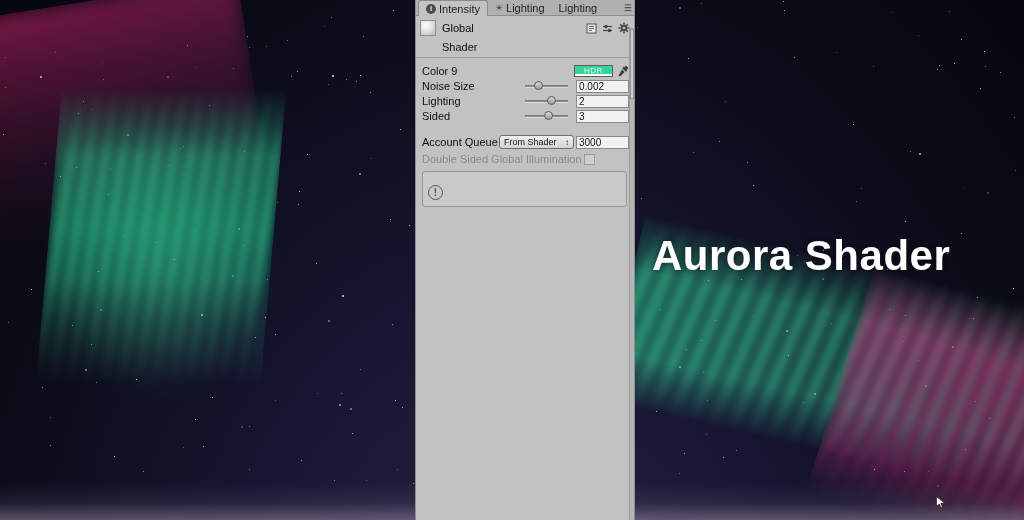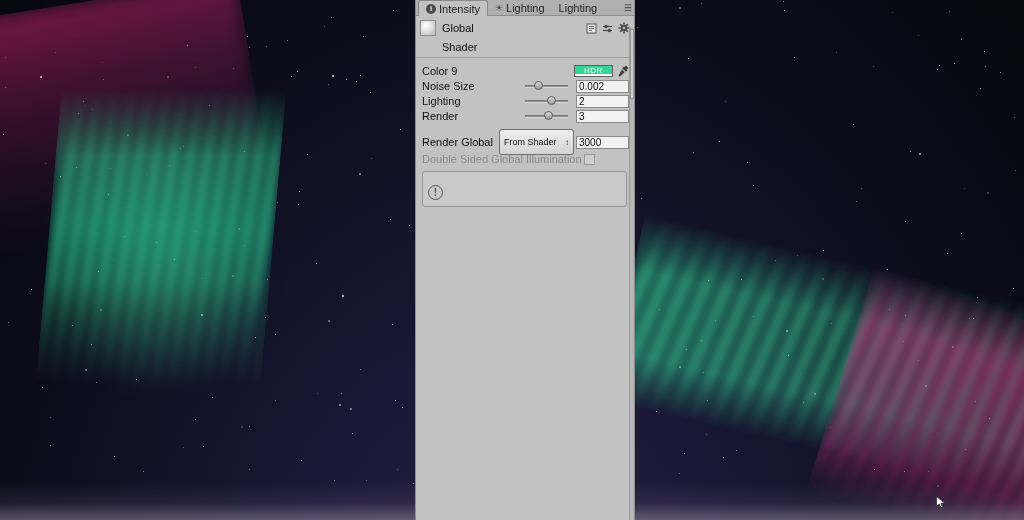--- a/index.html
+++ b/index.html
@@ -108,21 +108,21 @@
   .slider { position:relative; width:46px; height:12px; margin-left:8px; }
   .slider .track { position:absolute; left:0; right:0; top:5px; height:3px; background:#8d8d8d;
     border-top:1px solid #7a7a7a; border-bottom:1px solid #d9d9d9; }
   .slider .thumb { position:absolute; top:1px; width:9px; height:9px; border-radius:50%;
     background:linear-gradient(#d6d6d6,#9c9c9c); border:1px solid #5c5c5c; }
   .pfield { width:53px; height:13px; margin-left:8px; border:1px solid #8a8a8a; background:#f2f2f2;
     font-family:"Liberation Sans",sans-serif; font-size:10px; color:#111; padding:0 2px; }
 
   .rq-row { margin-top:12px; }
   .rq-label { width:77px; }
-  .rq-dd { width:76px; height:26px; }
+  .rq-dd { width:76px; height:14px; }
   .rq-updown { font-size:8px; color:#333; }
   .rq-field { width:53px; margin-left:2px; }
 
   .dsgi-row { margin-top:3px; }
   .checkbox { width:11px; height:11px; border:1px solid #9a9a9a; background:#cfcfcf; }
 
   .help-box { margin:5px 2px 0 0; border:1px solid #979797; border-radius:3px; background:#c9c9c9;
     display:flex; gap:5px; padding:5px 6px 6px 5px; }
   .warn-icon { flex:0 0 15px; width:15px; height:15px; border-radius:50%; border:1.5px solid #555;
     color:#555; font-size:10px; font-weight:bold; line-height:13px; text-align:center; margin-top:8px; }
@@ -369,20 +369,21 @@
       <div class="star" style="left: 103px; top: 79px; width: 1px; height: 1px; opacity: 0.46;"></div>
       <div class="star" style="left: 973px; top: 318px; width: 1px; height: 1px; opacity: 0.84;"></div>
     </div>
   <div class="aurora a-mag-left"></div>
   <div class="aurora a-grn-glow"></div>
   <div class="aurora a-grn-left"></div>
   <div class="aurora a-band-right"></div>
   <div class="aurora a-mag-right"></div>
   <div class="horizon"></div>
 
+  <div class="overlay-title">Aurora Shader</div>
 
   <div class="panel">
 
 
     <div class="tabs">
       <div class="tab active">
         <span class="insp-icon">i</span>
         <span>Intensity</span>
       </div>
       <div class="tab">
@@ -470,31 +471,31 @@
       <div class="prop-row">
         <span class="plabel">Lighting</span>
         <div class="slider">
           <div class="track"></div>
           <div class="thumb" style="left: calc(60% - 4px);"></div>
         </div>
         <input class="pfield" value="2" style="">
       </div>
 
       <div class="prop-row">
-        <span class="plabel">Render</span>
+        <span class="plabel">Sided</span>
         <div class="slider">
           <div class="track"></div>
           <div class="thumb" style="left: calc(55% - 4px);"></div>
         </div>
         <input class="pfield" value="3" style="">
       </div>
 
 
       <div class="prop-row rq-row">
-        <span class="plabel rq-label">Render Global</span>
+        <span class="plabel rq-label">Account Queue</span>
         <div class="dropdown rq-dd">
           <span>From Shader</span>
           <span class="rq-updown">↕</span>
         </div>
         <input class="pfield rq-field" value="3000" style="">
       </div>
 
       <div class="prop-row dsgi-row">
         <span class="plabel disabled">Double Sided Global Illumination</span>
         <span class="checkbox"></span>

